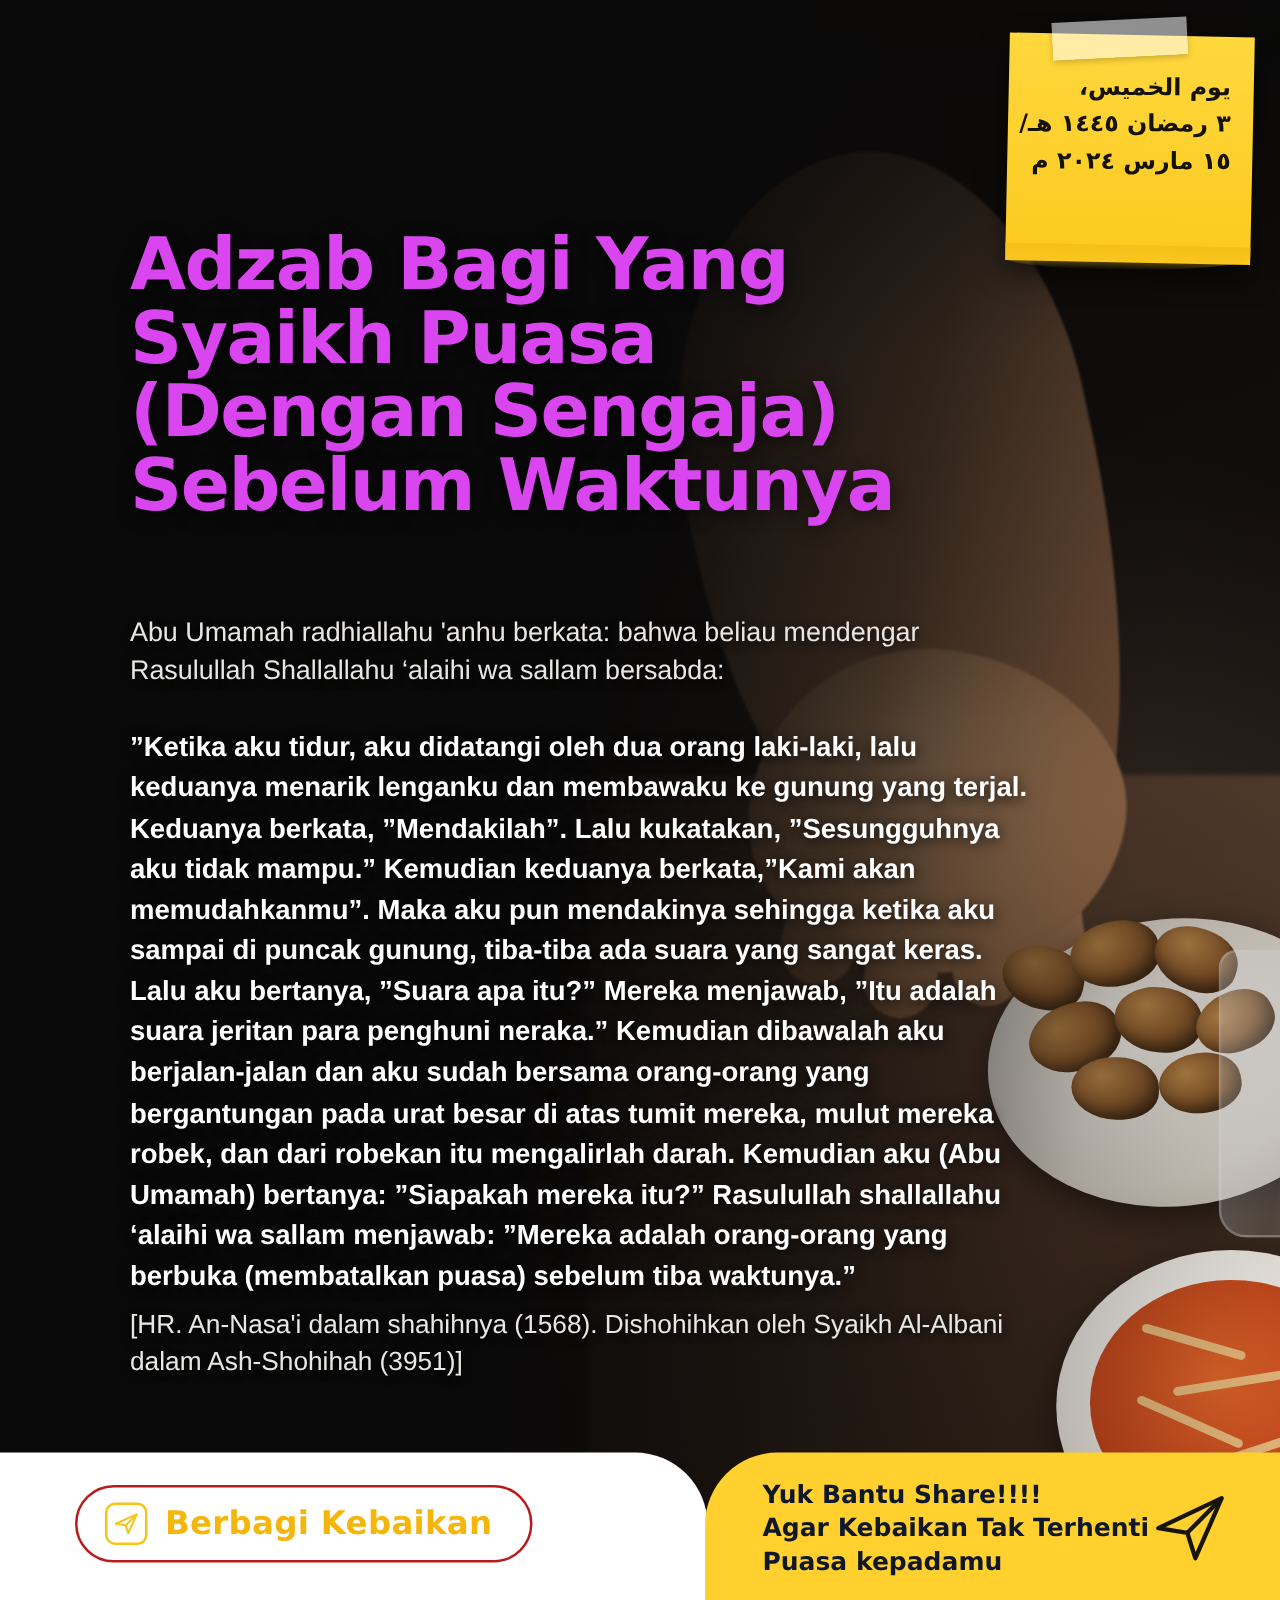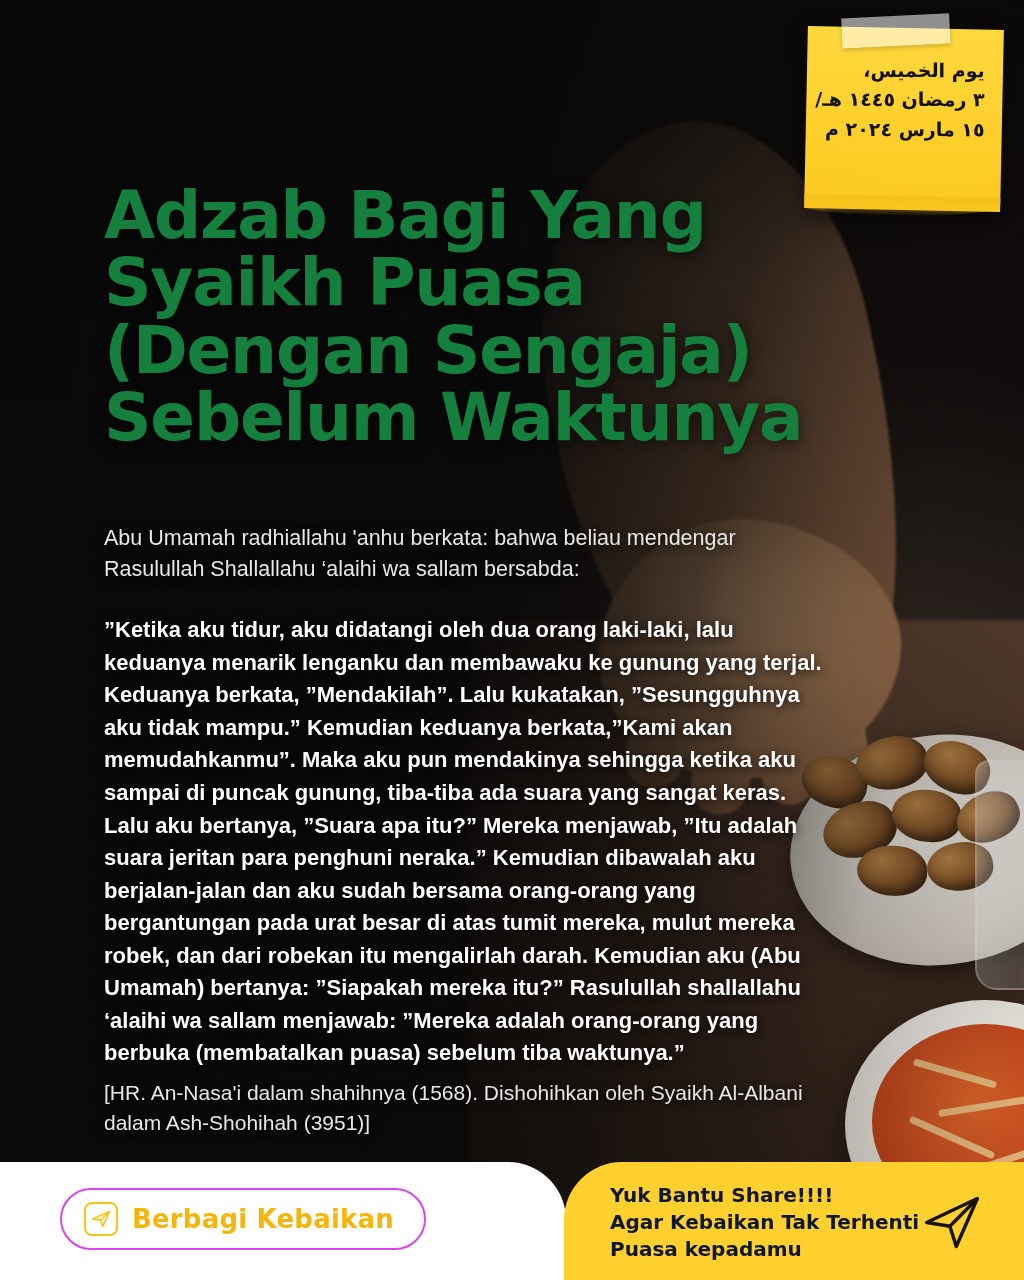--- a/index.html
+++ b/index.html
@@ -185,24 +185,24 @@
   .note-text div { white-space: nowrap; }
 
   
   .content {
     position: absolute;
     left: 104px;
     top: 182px;
     width: 720px;
   }
   .headline {
-    color: #15803d;
-    font-family: "DejaVu Sans", sans-serif;
-    font-weight: 700;
-    font-size: 66px;
+    color: #d946ef;
+    font-family: "DejaVu Sans", sans-serif;
+    font-weight: 700;
+    font-size: 58px;
     line-height: 1.02;
     letter-spacing: -1.2px;
     text-shadow: 0 3px 14px rgba(0,0,0,.6);
   }
   .headline span { display: block; }
 
   .intro {
     margin-top: 72px;
     color: #e9e7e4;
     font-size: 21.5px;
@@ -240,21 +240,21 @@
     background: #ffffff;
     border-top-right-radius: 58px;
   }
   .brand-chip {
     position: absolute;
     left: 60px; top: 26px;
     display: flex;
     align-items: center;
     gap: 14px;
     padding: 12px 30px 12px 22px;
-    border: 2px solid #d946ef;
+    border: 2px solid #b91c1c;
     border-radius: 40px;
     background: #fff;
   }
   .brand-chip .logo-box {
     width: 34px; height: 34px;
     border: 2px solid #f5c518;
     border-radius: 8px;
     display: flex; align-items: center; justify-content: center;
   }
   .brand-name {

